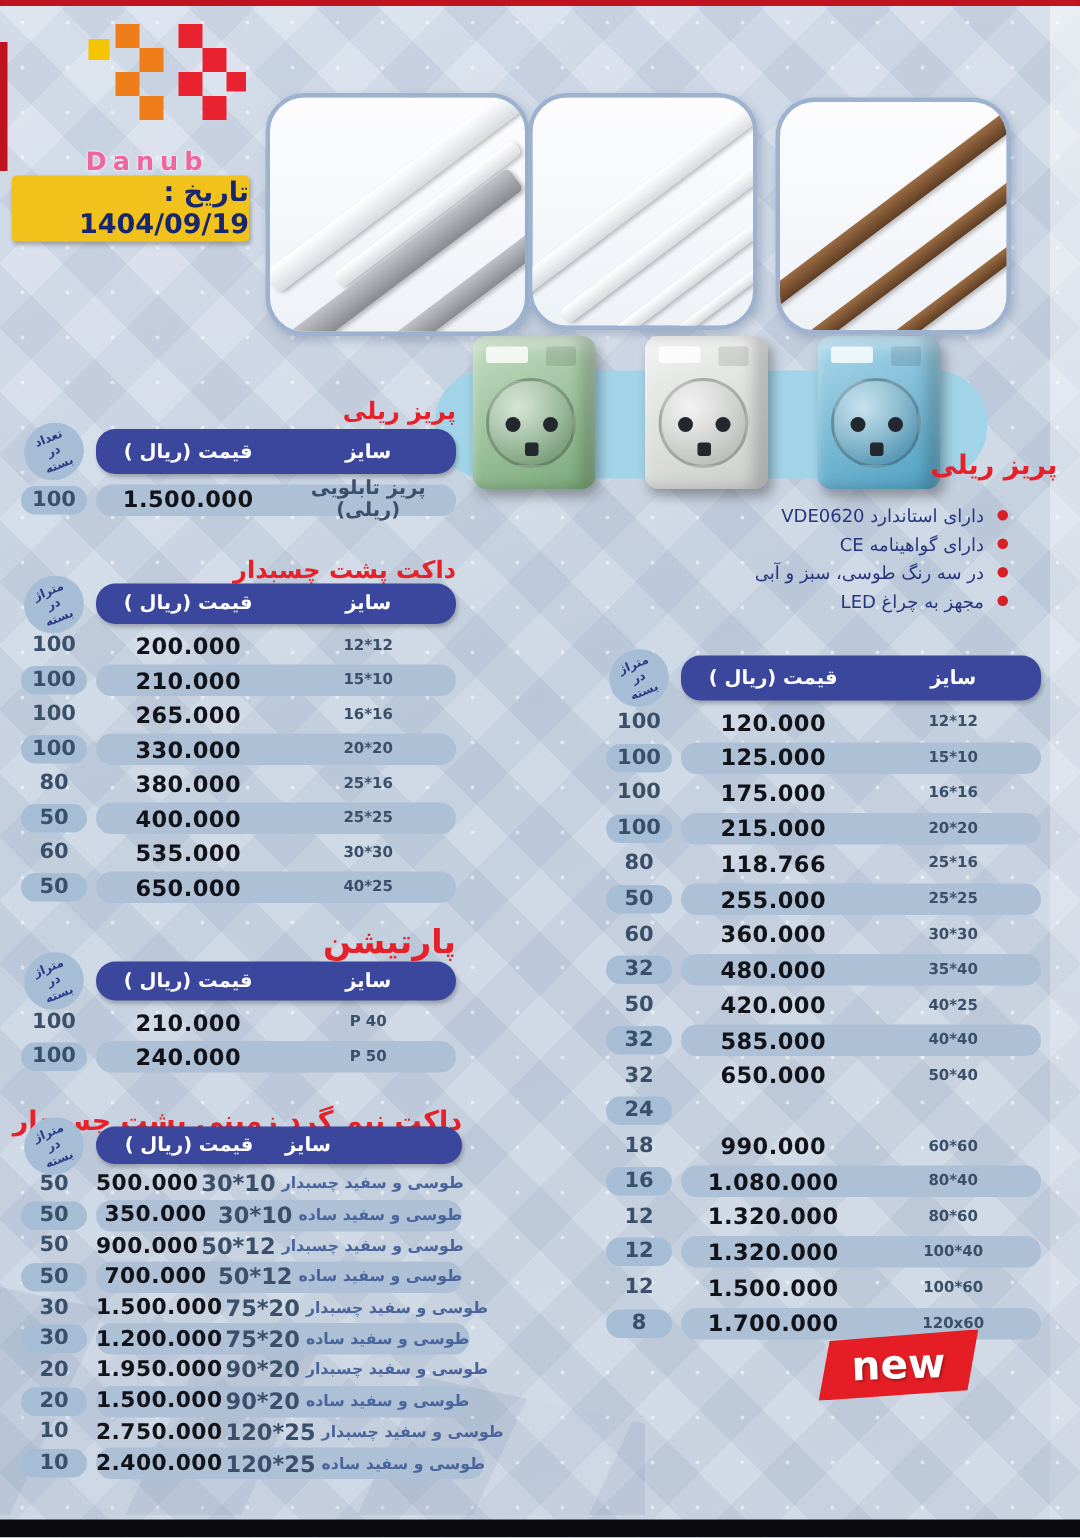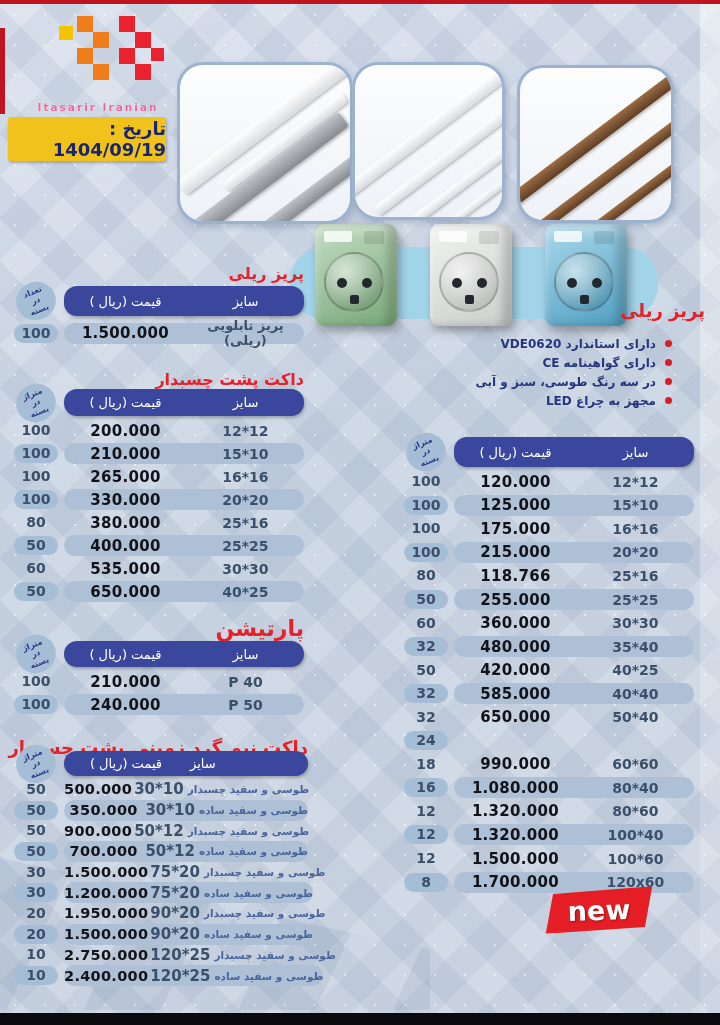--- a/index.html
+++ b/index.html
@@ -57,44 +57,44 @@
   .h{position:absolute;color:#e62129;font-weight:bold;direction:rtl;white-space:nowrap;}
   .h-rail-left{left:8px;top:264px;width:296px;font-size:16px;}
   .h-adh{left:8px;top:370px;width:296px;font-size:16px;}
   .h-part{left:8px;top:616px;width:296px;font-size:22px;}
   .h-half{left:8px;top:737px;width:300px;font-size:18px;}
   .h-railinfo{left:555px;top:300px;width:150px;font-size:18px;}
   .h-wall{left:450px;top:408px;width:250px;font-size:16px;}
   
   .features{position:absolute;left:400px;top:334px;width:272px;margin:0;padding:0;list-style:none;}
   .features li{display:flex;direction:rtl;align-items:center;height:19px;
-    color:#27357e;font-weight:bold;font-size:12px;}
+    color:#27357e;font-weight:normal;font-size:12px;}
   .features .dot{width:7px;height:7px;border-radius:50%;background:#d81f26;margin-left:9px;flex:0 0 auto;}
   
   .tbl{position:absolute;}
   .tbl-rail{left:8px;top:286px;width:296px;--hh:30px;--rh:28px;}
   .tbl-adh{left:8px;top:389px;width:296px;--hh:27px;--rh:23px;}
   .tbl-part{left:8px;top:641px;width:296px;--hh:26px;--rh:23px;}
   .tbl-half{left:8px;top:751px;width:300px;--hh:25px;--rh:20.7px;}
   .tbl-wall{left:398px;top:437px;width:296px;--hh:30px;--rh:23.55px;}
   .trow{display:flex;align-items:center;height:var(--rh);}
   .thead{height:var(--hh);margin-bottom:3px;}
   .qcol{width:56px;flex:0 0 auto;display:flex;justify-content:center;}
   .qbadge{width:40px;height:38px;border-radius:50%;background:#a6bdd6;transform:rotate(-22deg);
     display:flex;align-items:center;justify-content:center;text-align:center;
     color:#2b3a85;font-weight:bold;font-size:8px;line-height:1.2;direction:rtl;}
   .qbadge span{width:30px;}
   .pill{flex:1;display:flex;align-items:center;border-radius:13px;height:100%;}
-  .hpill{background:#3a479c;color:#fff;font-weight:normal;font-size:13px;box-shadow:1px 2px 3px rgba(0,0,0,.25);}
+  .hpill{background:#3a479c;color:#fff;font-weight:bold;font-size:13px;box-shadow:1px 2px 3px rgba(0,0,0,.25);}
   .rpill{height:21px;border-radius:11px;}
   .phl{background:#aec0d6;}
   .pcell{flex:1.05;text-align:center;direction:rtl;}
   .scell{flex:1;text-align:center;direction:rtl;display:flex;align-items:center;justify-content:center;gap:4px;}
   .price{font-weight:bold;color:#121219;font-size:15px;letter-spacing:.3px;direction:ltr;}
-  .sz{color:#3a4f69;font-weight:bold;font-size:14px;direction:ltr;}
+  .sz{color:#3a4f69;font-weight:bold;font-size:10px;direction:ltr;}
   .variant{color:#49659b;font-size:10.5px;font-weight:bold;white-space:nowrap;text-align:center;}
   .tbl-half .scell{justify-content:flex-end;padding-left:2px;}
   .tbl-half .price{font-size:14.5px;}
   .tbl-half .sz{font-size:15px;}
   .tbl-rail .sz{font-size:13px;direction:rtl;}
   .qty{width:44px;margin:0 6px;text-align:center;color:#3a4f69;font-weight:bold;font-size:14px;
     height:19px;line-height:19px;flex:0 0 auto;}
   .qhl{background:#a6bdd6;border-radius:10px;}
   
   .new-badge{position:absolute;left:545px;top:888px;width:108px;height:44px;background:#e41e24;
@@ -118,20 +118,21 @@
       <rect x="54" y="8" width="16" height="16" fill="#ef7d1a"></rect>
       <rect x="70" y="24" width="16" height="16" fill="#ef7d1a"></rect>
       <rect x="54" y="40" width="16" height="16" fill="#ef7d1a"></rect>
       <rect x="70" y="56" width="16" height="16" fill="#ef7d1a"></rect>
       <rect x="96" y="8" width="16" height="16" fill="#e8232f"></rect>
       <rect x="112" y="24" width="16" height="16" fill="#e8232f"></rect>
       <rect x="96" y="40" width="16" height="16" fill="#e8232f"></rect>
       <rect x="112" y="56" width="16" height="16" fill="#e8232f"></rect>
       <rect x="128" y="40" width="13" height="13" fill="#e8232f"></rect>
     </svg>
+    <div class="brand">Danub</div>
     <div class="brand-sub">Itasarir Iranian</div>
   </div>
   <div class="datebox">تاریخ : 1404/09/19</div>
 
   <div class="card card1">
     <div class="bar w" style="left:-20px;top:52px;height:17px"></div>
     <div class="bar w" style="left:30px;top:72px;height:11px;width:150px"></div>
     <div class="bar g" style="left:-25px;top:108px;height:18px"></div>
     <div class="bar g" style="left:25px;top:124px;height:15px"></div>
   </div>

